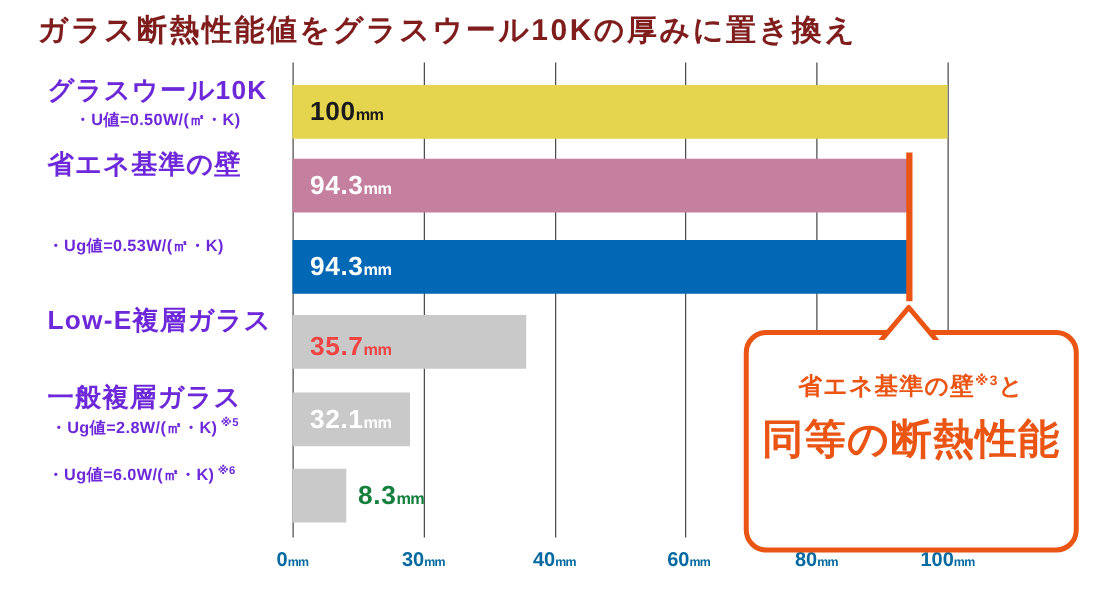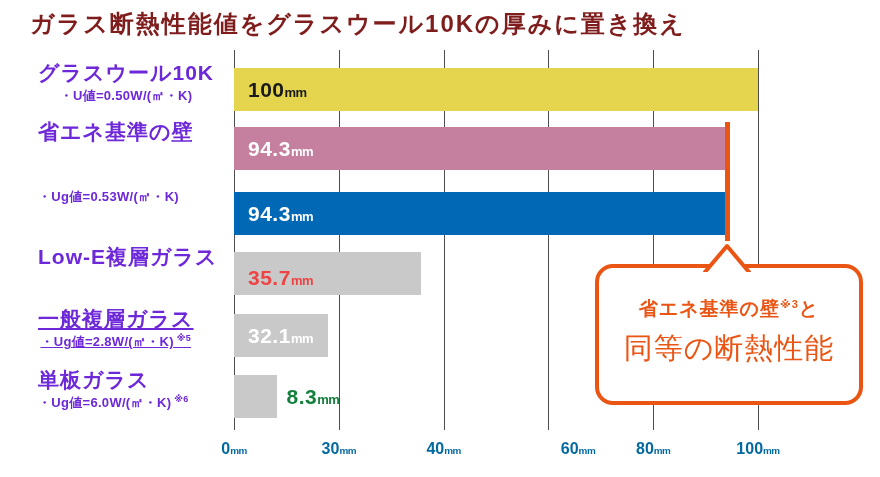--- a/index.html
+++ b/index.html
@@ -21,44 +21,44 @@
   .row-name  { font-size:21px; font-weight:bold; letter-spacing:1px; line-height:1.1; }
   .row-spec  { font-size:13px; font-weight:bold; margin-top:3px; letter-spacing:0.3px;text-align:center; }
   .row-spec sup { font-size:9px; font-weight:bold; }
   .bar { position:absolute; height:43px; }
   .bar-value {
     position:absolute; height:43px; line-height:43px;
     font-size:21px; font-weight:bold; white-space:nowrap; letter-spacing:0.5px;
   }
   .marker-line { position:absolute; width:5px; z-index:5; }
   .bubble {
-    position:absolute; left:595px; top:264px; width:268px; height:141px;
+    position:absolute; left:595px; top:264px; width:268px; height:178px;
     background:#fff; border:4px solid #14532d; border-radius:18px;
     box-sizing:border-box; text-align:center; z-index:6;
   }
   .bubble-pointer { position:absolute; left:100px; top:-25px; width:56px; height:29px; }
   .bubble-line1 { margin-top:28px; font-size:19px; font-weight:bold; letter-spacing:1px; }
   .bubble-line1 sup { font-size:11px; }
-  .bubble-line2 { margin-top:7px; font-size:29px; font-weight:normal; letter-spacing:1px; }
+  .bubble-line2 { margin-top:7px; font-size:33px; font-weight:bold; letter-spacing:1px; }
 </style>
 </head>
 <body>
 
 <div class="stage">
   <h1 class="title">ガラス断熱性能値をグラスウール10Kの厚みに置き換え</h1>
 
   <div id="plot">
       <div class="gridline" style="left: 234px; background: rgb(77, 77, 77);"></div>
       <div class="tick-label" style="left: 234px;"><span>0</span><span class="unit">mm</span></div>
       <div class="gridline" style="left: 338.8px; background: rgb(77, 77, 77);"></div>
       <div class="tick-label" style="left: 338.8px;"><span>30</span><span class="unit">mm</span></div>
       <div class="gridline" style="left: 443.6px; background: rgb(77, 77, 77);"></div>
       <div class="tick-label" style="left: 443.6px;"><span>40</span><span class="unit">mm</span></div>
       <div class="gridline" style="left: 548.4px; background: rgb(77, 77, 77);"></div>
-      <div class="tick-label" style="left: 578px; text-align: right;"><span>60</span><span class="unit">mm</span></div>
+      <div class="tick-label" style="left: 551px; text-align: right;"><span>60</span><span class="unit">mm</span></div>
       <div class="gridline" style="left: 653.2px; background: rgb(77, 77, 77);"></div>
       <div class="tick-label" style="left: 653.2px;"><span>80</span><span class="unit">mm</span></div>
       <div class="gridline" style="left: 758px; background: rgb(77, 77, 77);"></div>
       <div class="tick-label" style="left: 758px;"><span>100</span><span class="unit">mm</span></div>
       <div class="row-label" style="top: 61px;">
         <div class="row-name">グラスウール10K</div>
         <div class="row-spec">・U値=0.50W/(㎡・K)</div>
       </div>
       <div class="bar" style="left: 234px; top: 68px; width: 524px; background: rgb(228, 212, 78);"></div>
       <div class="bar-value" style="top: 68px; left: 248px; color: rgb(26, 26, 26);"><span>100</span><span class="unit">mm</span></div>
@@ -70,28 +70,27 @@
       <div class="row-label" style="top: 185px;">
         <div class="row-spec">・Ug値=0.53W/(㎡・K)</div>
       </div>
       <div class="bar" style="left: 234px; top: 192px; width: 494.132px; background: rgb(0, 104, 181);"></div>
       <div class="bar-value" style="top: 192px; left: 248px; color: rgb(255, 255, 255);"><span>94.3</span><span class="unit">mm</span></div>
       <div class="row-label" style="top: 245px;">
         <div class="row-name">Low-E複層ガラス</div>
       </div>
       <div class="bar" style="left: 234px; top: 252px; width: 187.068px; background: rgb(201, 201, 201);"></div>
       <div class="bar-value" style="top: 242px; left: 248px; color: #ef4444; margin-top: 14px;"><span>35.7</span><span class="unit">mm</span></div>
-      <div class="row-label" style="top: 307px; text-decoration: underline;">
+      <div class="row-label" style="top: 307px;">
         <div class="row-name">一般複層ガラス</div>
         <div class="row-spec">・Ug値=2.8W/(㎡・K)<sup> ※5</sup></div>
       </div>
       <div class="bar" style="left: 234px; top: 314px; width: 93.796px; background: rgb(201, 201, 201);"></div>
       <div class="bar-value" style="top: 314px; left: 248px; color: rgb(255, 255, 255);"><span>32.1</span><span class="unit">mm</span></div>
       <div class="row-label" style="top: 368px;">
-        <div class="row-name">単板ガラス</div>
         <div class="row-spec">・Ug値=6.0W/(㎡・K)<sup> ※6</sup></div>
       </div>
       <div class="bar" style="left: 234px; top: 375px; width: 43.492px; background: rgb(201, 201, 201);"></div>
       <div class="bar-value" style="top: 375px; left: 286.492px; color: #15803d;"><span>8.3</span><span class="unit">mm</span></div>
     </div>
 
   <div class="marker-line" id="marker" style="left: 725.132px; top: 122px; height: 119px; background: rgb(234, 85, 20);"></div>
 
   <div class="bubble" id="bubble" style="border-color: rgb(234, 85, 20); color: rgb(234, 85, 20);">
     <svg class="bubble-pointer" viewBox="0 0 56 29" xmlns="http://www.w3.org/2000/svg">

